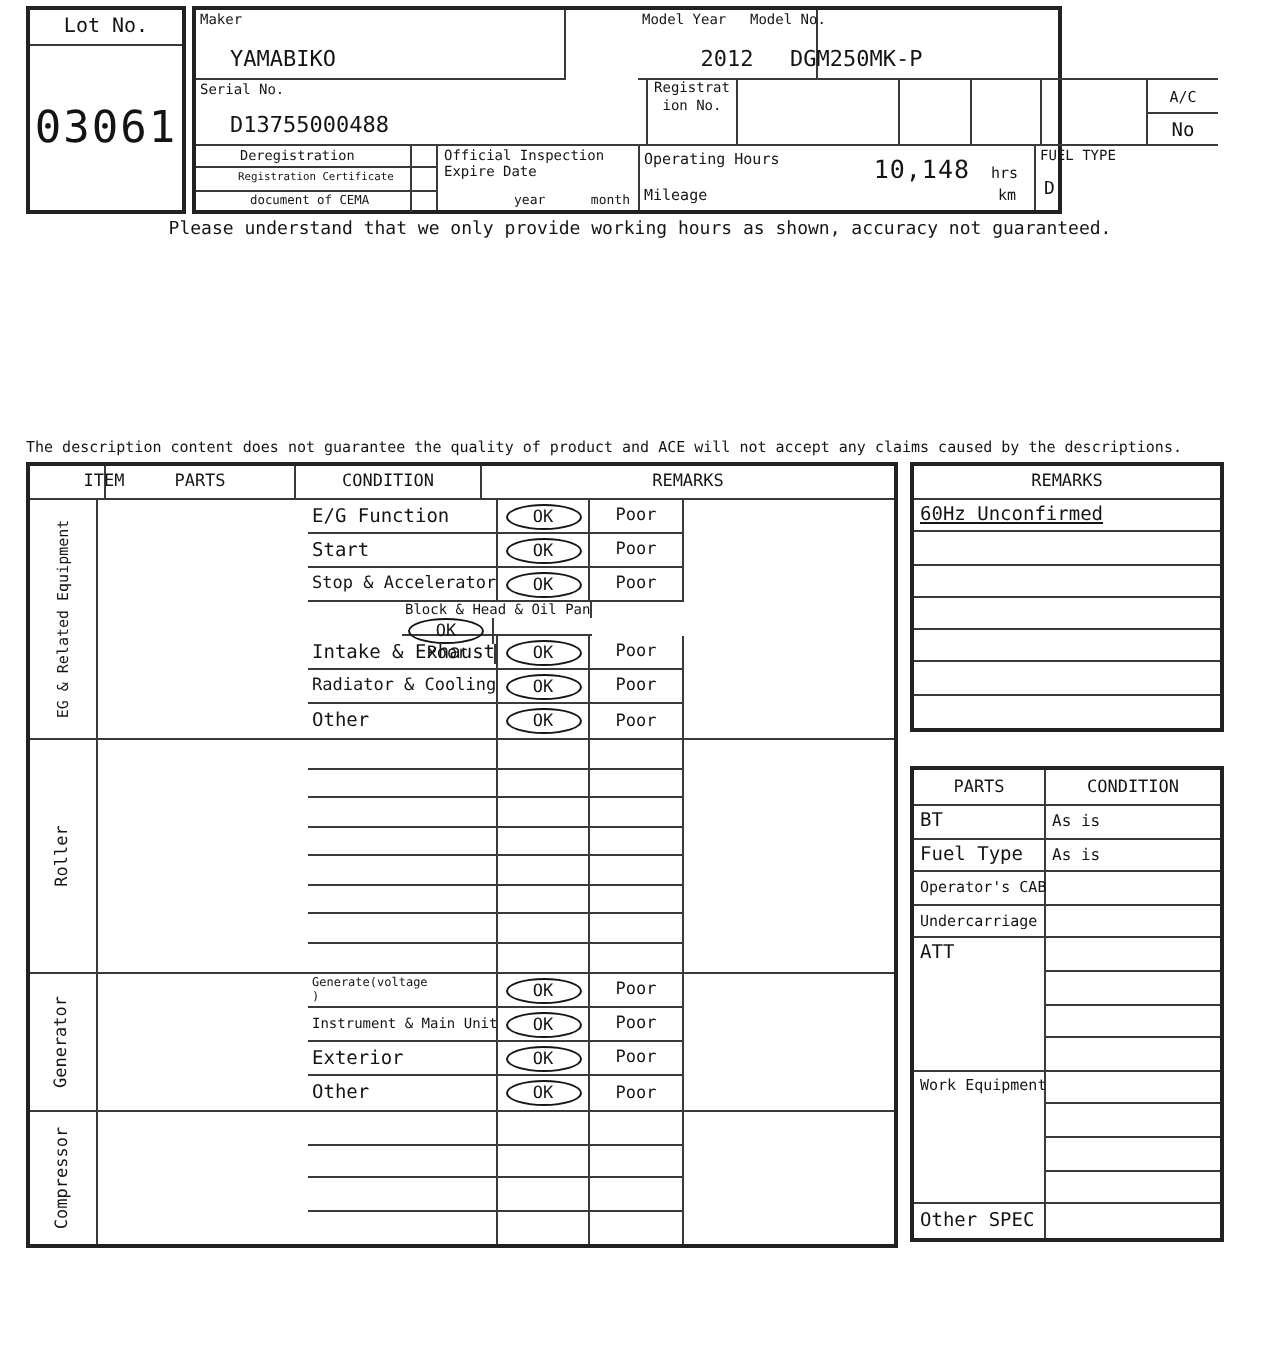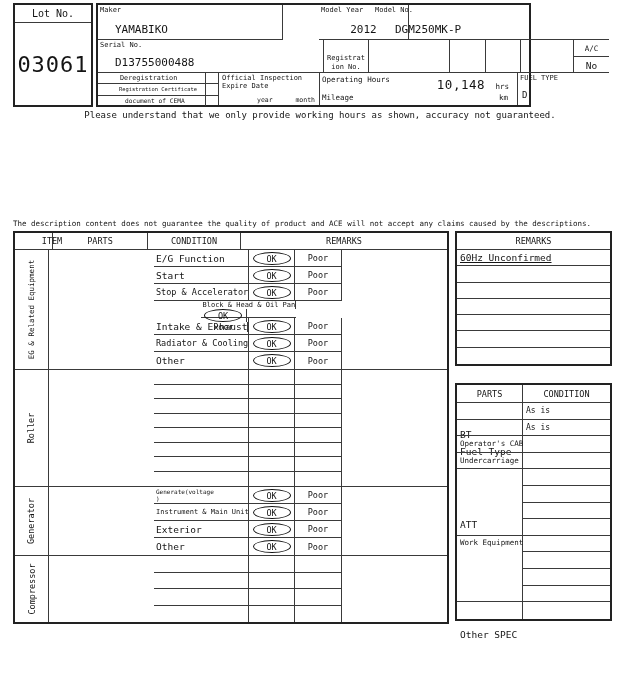--- a/index.html
+++ b/index.html
@@ -22,21 +22,21 @@
   .head-table{left:96px;top:3px;width:435px;height:104px;border:2px solid var(--line-dark);}
   .hc{position:absolute;box-sizing:border-box;}
   .br{border-right:1px solid var(--line);}
   .bb{border-bottom:1px solid var(--line);}
   .cl{position:absolute;top:1px;left:2px;font-size:7px;white-space:nowrap;}
   .cv{position:absolute;font-size:11px;white-space:nowrap;}
   .c-maker{left:0;top:0;width:185px;height:35px;}
   .c-myear{left:185px;top:0;width:90px;height:35px;margin-left:36px;}
   .c-mno{left:275px;top:0;width:236px;height:35px;}
   .c-serial{left:0;top:35px;width:226px;height:33px;}
-  .c-regno{left:226px;top:35px;width:45px;height:33px;display:flex;align-items:flex-end;justify-content:center;}
+  .c-regno{left:226px;top:35px;width:45px;height:33px;display:flex;align-items:flex-start;justify-content:center;}
   .regno-txt{font-size:7px;line-height:1.3;text-align:center;overflow-wrap:anywhere;width:40px;}
   .c-e1{left:271px;top:35px;width:81px;height:33px;}
   .c-e2{left:352px;top:35px;width:36px;height:33px;}
   .c-e3{left:388px;top:35px;width:35px;height:33px;}
   .c-e4{left:423px;top:35px;width:53px;height:33px;}
   .c-ac{left:476px;top:35px;width:35px;height:33px;}
   .ac-top{height:16px;border-bottom:1px solid var(--line);display:flex;align-items:center;justify-content:center;font-size:7.5px;}
   .ac-bot{height:16px;display:flex;align-items:center;justify-content:center;font-size:9.5px;}
   .c-docs{left:0;top:68px;width:121px;height:32px;border-right:1px solid var(--line);}
   .doc-row{display:flex;height:10.3px;}
@@ -106,21 +106,21 @@
   .spec-head>div{display:flex;align-items:center;justify-content:center;font-size:8.5px;box-sizing:border-box;}
   .sh-parts{width:66px;border-right:1px solid var(--line);}
   .sh-cond{flex:1;}
   .spec-row{display:flex;flex:none;}
   .spec-part{width:66px;border-right:1px solid var(--line);box-sizing:border-box;display:flex;align-items:center;padding-left:3px;}
   .spec-part.top{align-items:flex-start;padding-top:2px;}
   .spec-row:not(:last-child) .spec-part{border-bottom:1px solid var(--line);}
   .spec-conds{flex:1;display:flex;flex-direction:column;}
   .spec-cond{height:16.6px;box-sizing:border-box;border-bottom:1px solid var(--line);display:flex;align-items:center;padding-left:3px;flex:none;}
   .spec-row:last-child .spec-cond:last-child{border-bottom:none;}
-  .sp-lg{font-size:9.5px;white-space:nowrap;margin-top:48px;}
+  .sp-lg{font-size:9.5px;white-space:nowrap;}
   .sp-sm{font-size:7.5px;white-space:nowrap;}
   .spec-cond-label{font-size:8px;}
 </style>
 </head>
 <body>
 
 <div class="sheet">
 
   <div class="abs lot-box">
     <div class="lot-head">Lot No.</div>

